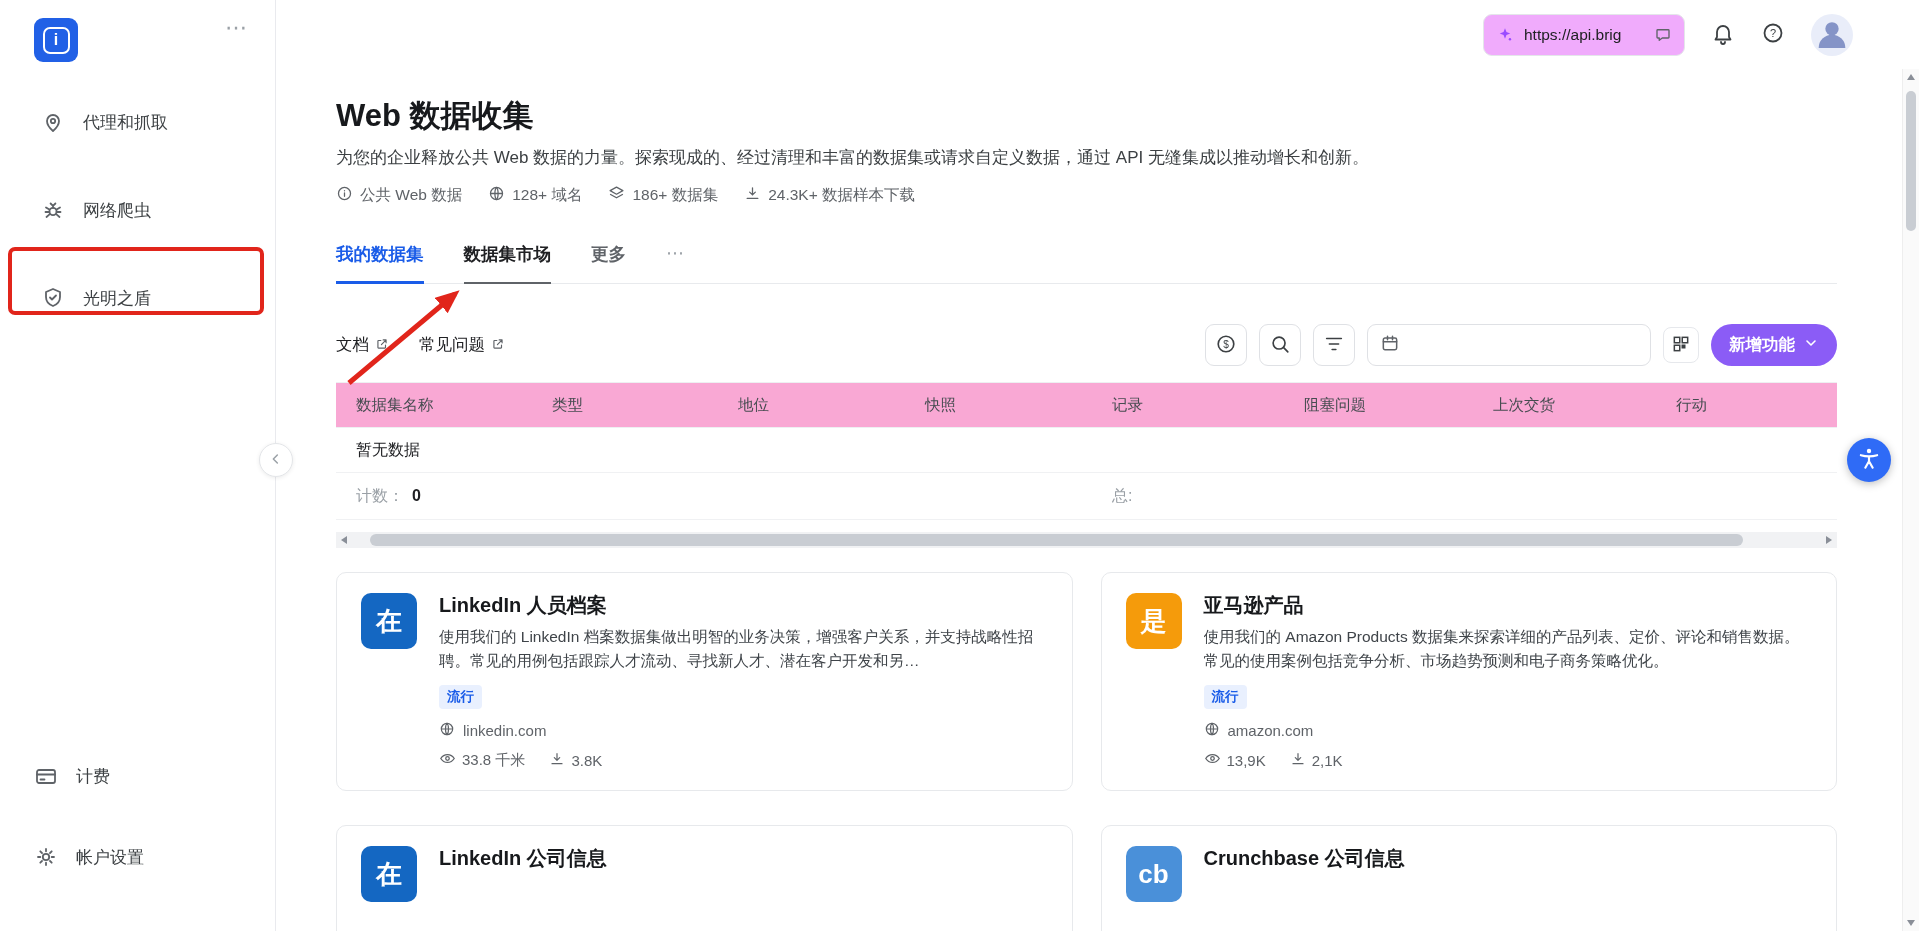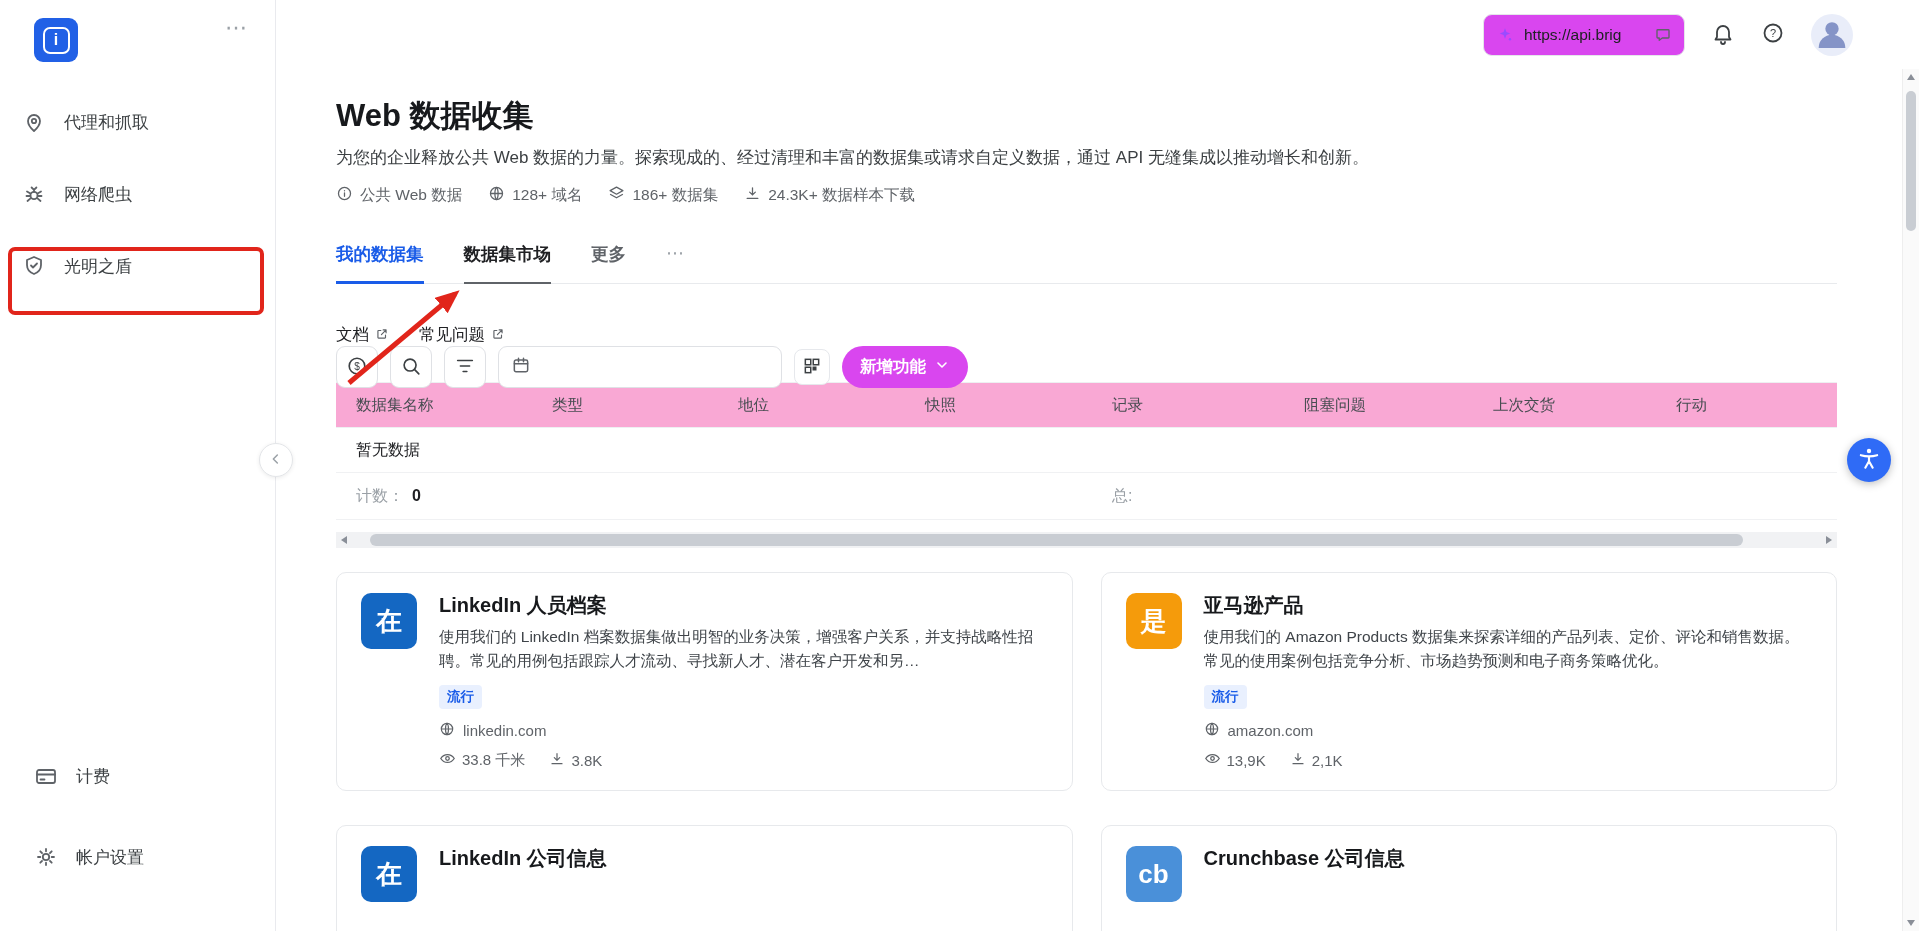--- a/index.html
+++ b/index.html
@@ -8,58 +8,58 @@
 
   
   .sidebar { position:fixed; left:0; top:0; width:276px; height:931px; background:#fff;
     border-right:1px solid #e9eaee; z-index:5; }
   .logo-row { display:flex; justify-content:space-between; align-items:flex-start; padding:18px 26px 0 34px; }
   .logo-box { width:44px; height:44px; background:#2160e6; border-radius:9px; display:flex;
     align-items:center; justify-content:center; cursor:pointer; }
   .logo-inner { width:27px; height:27px; border:2.5px solid #fff; border-radius:7px; color:#fff;
     font-weight:bold; font-size:16px; display:flex; align-items:center; justify-content:center; }
   .sidebar-dots { color:#9aa0a6; font-size:22px; letter-spacing:2px; line-height:20px; cursor:pointer; }
-  .nav { margin-top:32px; display:flex; flex-direction:column; gap:16px; padding:0 4px; }
+  .nav { margin-top:32px; display:flex; flex-direction:column; gap:32px; padding:0 23px; }
   .nav-item { display:flex; align-items:center; gap:18px; height:56px; padding:0 18px;
     border-radius:10px; font-size:17px; color:#3c4043; cursor:pointer; }
   .nav-item .nicon { width:24px; height:24px; color:#5f6368; flex-shrink:0; }
   .nav-item.active { background:#eef1f9; color:#17191c; font-weight:bold; }
   .nav-item.active .nicon { color:#2160e6; }
   .sidebar-bottom { position:absolute; bottom:46px; left:16px; right:16px; display:flex;
     flex-direction:column; gap:25px; }
   .collapse-btn { position:fixed; left:259px; top:443px; width:34px; height:34px; border-radius:50%;
     background:#fff; border:1px solid #e3e5e8; box-shadow:0 1px 4px rgba(0,0,0,.08); z-index:6;
     display:flex; align-items:center; justify-content:center; color:#9aa0a6; cursor:pointer; }
 
   
   .main { margin-left:276px; }
   .topbar { height:69px; display:flex; align-items:center; justify-content:flex-end; gap:26px;
     padding-right:66px; }
   .url-pill { display:flex; align-items:center; gap:10px; border:1px solid #e4e6ea; border-radius:9px;
-    height:42px; padding:0 12px; width:202px; cursor:pointer; background:#d946ef; }
+    height:42px; padding:0 12px; width:202px; cursor:pointer; background:#f0abfc; }
   .url-text { font-size:15.5px; color:#202124; white-space:nowrap; overflow:hidden; flex:1; }
   .icon-btn { background:none; border:none; color:#3c4043; cursor:pointer; display:flex; }
   .avatar { width:42px; height:42px; border-radius:50%; background:#e9edf9; display:flex;
     align-items:center; justify-content:center; color:#8594c7; cursor:pointer; overflow:hidden; }
 
   
   .content { position:relative; padding:28px 82px 0 60px; }
   .page-title { font-size:31px; font-weight:bold; color:#17191c; line-height:38px; }
   .subtitle { margin-top:12px; font-size:17px; color:#3c4043; line-height:22px; }
   .stats-row { margin-top:16px; display:flex; gap:26px; align-items:center; color:#5f6368; font-size:15.5px; }
   .stat { display:flex; align-items:center; gap:7px; }
   .stat svg { color:#5f6368; }
 
   .tabs-row { margin-top:36px; border-bottom:1px solid #e8eaed; display:flex; gap:40px; }
   .tab { padding-bottom:15px; font-size:17.5px; font-weight:600; color:#5f6368; cursor:pointer; margin-bottom:-1px; }
   .tab.active { color:#1a5ce8; border-bottom:3px solid #1a5ce8; }
   .tab.hovered { color:#202124; border-bottom:2px solid #5f6368; }
   .tabs-more { color:#9aa0a6; font-size:18px; letter-spacing:2px; padding-bottom:17px; cursor:pointer; }
 
-  .toolbar { margin-top:40px; display:flex; align-items:flex-start; justify-content:space-between; height:42px;flex-direction:column; }
+  .toolbar { margin-top:40px; display:flex; align-items:center; justify-content:space-between; height:42px; }
   .toolbar-left { display:flex; gap:30px; }
   .link-item { display:flex; align-items:center; gap:6px; font-size:16.5px; color:#202124; cursor:pointer; }
   .link-item svg { color:#5f6368; }
   .toolbar-right { display:flex; align-items:center; gap:12px; }
   .sq-btn { width:42px; height:42px; border:1px solid #dfe1e5; border-radius:9px; background:#fff;
     display:flex; align-items:center; justify-content:center; color:#3c4043; cursor:pointer; }
   .date-input { width:284px; height:42px; border:1px solid #dfe1e5; border-radius:9px; display:flex;
     align-items:center; gap:8px; padding:0 12px; color:#5f6368; cursor:text; background:#fff; }
   .grid-btn { width:36px; height:36px; border:1px solid #e6e8ec; border-radius:8px; background:#fff;
     display:flex; align-items:center; justify-content:center; color:#3c4043; cursor:pointer; }
@@ -312,21 +312,21 @@
               </svg></span>
         </div>
         <button class="grid-btn">
           <span><svg width="20" height="20" viewBox="0 0 24 24" fill="none" stroke="currentColor" stroke-width="1.8">
                 <rect x="4" y="4" width="6.5" height="6.5"></rect>
                 <rect x="13.5" y="4" width="6.5" height="6.5"></rect>
                 <rect x="4" y="13.5" width="6.5" height="6.5"></rect>
                 <rect x="13.5" y="13.5" width="3" height="3" fill="currentColor"></rect>
               </svg></span>
         </button>
-        <button class="primary-btn" style="background: #d946ef; border-radius: 21px;">
+        <button class="primary-btn" style="background: #8b5cf6; border-radius: 21px;">
           <span>新增功能</span>
           <span><svg width="16" height="16" viewBox="0 0 24 24" fill="none" stroke="currentColor" stroke-width="2.4" stroke-linecap="round" stroke-linejoin="round">
                 <path d="M6 9l6 6 6-6"></path>
               </svg></span>
         </button>
       </div>
     </div>
 
     <div class="table">
       <div class="thead">

